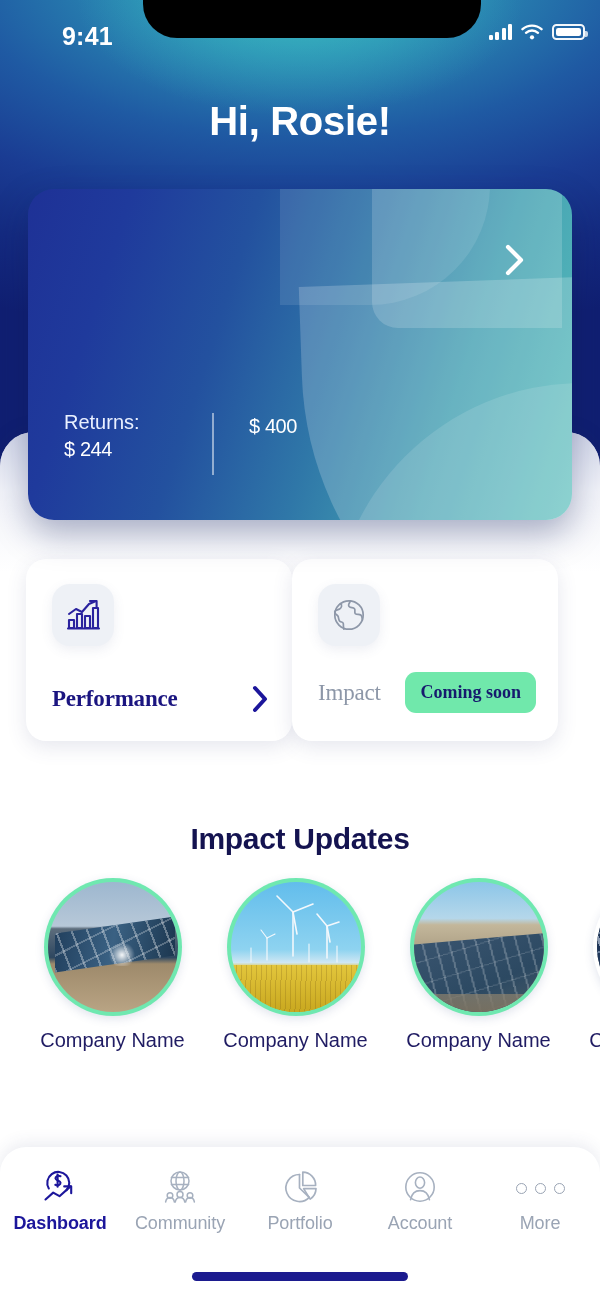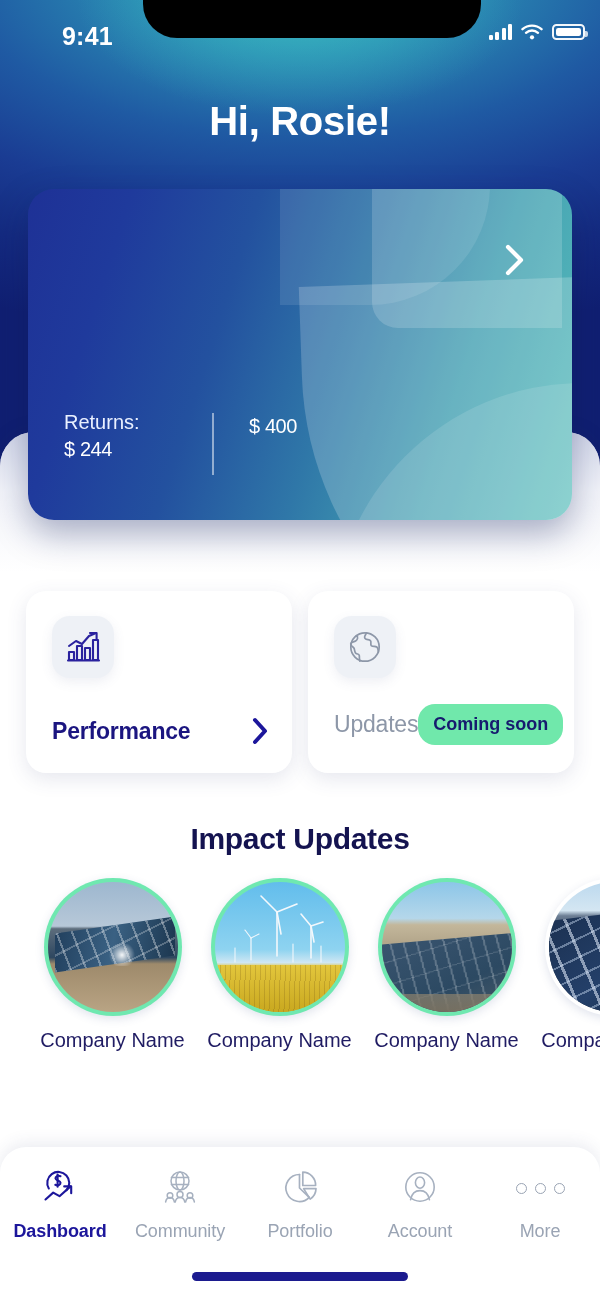--- a/index.html
+++ b/index.html
@@ -122,53 +122,53 @@
     width:2px; height:62px; background:rgba(255,255,255,.5);
     margin:2px 35px 0 30px;
   }
   .pc-chevron{
     position:absolute; right:44px; top:54px; z-index:5;
     width:26px; height:34px;
   }
 
   
   .cards-row{
-    position:absolute; left:26px; top:591px; width:548px; height:182px; z-index:20;
-    display:flex; gap:16px;
+    position:absolute; left:26px; top:559px; width:548px; height:182px; z-index:20;
+    display:flex; font-family:Liberation Serif, serif;
   }
   .fcard{
     position:relative; width:266px; height:182px; background:#fff;
     border-radius:20px; box-shadow:0 6px 20px rgba(60,70,120,.13);
   }
   .ficon{
     position:absolute; left:26px; top:25px; width:62px; height:62px;
     background:#eef1f6; border-radius:18px;
     display:flex; align-items:center; justify-content:center;
     box-shadow:0 4px 12px rgba(90,100,150,.10);
   }
   .frow{
     position:absolute; left:26px; right:22px; bottom:28px;
     display:flex; align-items:center; justify-content:space-between;
   }
   .ftitle{ font-size:23px; font-weight:700; color:#1b1580; letter-spacing:-.2px; }
   .ftitle.muted{ color:#8d97a8; font-weight:400; }
   .fchev{ width:20px; height:28px; }
   .soon-badge{
     background:#70e8ab; color:#161a6e; font-size:18px; font-weight:700;
-    padding:10px 15px; border-radius:17px; white-space:nowrap;
+    padding:10px 15px; border-radius:11px; white-space:nowrap;
   }
 
   
   .section-title{
     position:absolute; left:0; top:822px; width:600px; text-align:center;
     font-size:30px; font-weight:700; color:#141350; letter-spacing:-.3px; z-index:20;
   }
   .stories{
     position:absolute; left:0; top:878px; width:600px; height:230px; z-index:20;
-    display:flex; gap:0; padding-left:29px;
+    display:flex; gap:16px; padding-left:29px;
   }
   .story{ width:167px; flex:0 0 167px; text-align:center; }
   .story-ring{
     width:138px; height:138px; margin:0 auto;
     border-radius:50%; padding:4px; background:#6fe8b0;
     box-shadow:0 3px 10px rgba(70,90,140,.16);
   }
   .story-ring.noring{ background:transparent; padding:4px; }
   .story-img{
     width:100%; height:100%; border-radius:50%; overflow:hidden; position:relative;
@@ -231,21 +231,21 @@
     position:absolute; left:0; bottom:0; width:600px; height:152px;
     background:#fff; border-radius:26px 26px 0 0;
     box-shadow:0 -4px 16px rgba(60,70,120,.10); z-index:30;
   }
   .nav{
     position:absolute; left:0; top:14px; width:600px; height:86px;
     display:flex;
   }
   .nav-item{
     flex:1; display:flex; flex-direction:column; align-items:center; justify-content:flex-start;
-    gap:10px; padding-top:4px;
+    gap:2px; padding-top:4px;
   }
   .nav-ico{ height:46px; display:flex; align-items:center; justify-content:center; }
   .nav-label{ font-size:18px; color:#9aa4b4; letter-spacing:-.1px; }
   .nav-item.active .nav-label{ color:#1c169b; font-weight:700; }
   .home-ind{
     position:absolute; left:50%; transform:translateX(-50%); bottom:18px;
     width:216px; height:9px; border-radius:5px; background:#1c1b8f;
   }
   .dots{ display:flex; gap:8px; align-items:center; }
   .dots span{
@@ -342,21 +342,21 @@
       <div class="ficon">
         <svg width="36" height="36" viewBox="0 0 36 36">
           <g stroke="#8d97a8" stroke-width="1.7" fill="none" stroke-linecap="round" stroke-linejoin="round">
             <circle cx="18" cy="18" r="14.2"></circle>
             <path d="M9.2 6.6 c2.6 1.4 1.2 4.2 -0.6 5.4 c-1.8 1.2 -4.6 0.6 -4.9 2.8 c-0.3 2.2 2.2 2.5 3.2 4.2 c1 1.7 0.4 4.0 2.0 5.3 c1.5 1.2 3.0 0.2 3.4 2.4 c0.3 1.9 -0.2 3.6 0.6 5.4"></path>
             <path d="M19.6 3.9 c-1.2 2.0 -3.0 3.8 -1.5 5.6 c1.4 1.7 4.2 0.6 5.4 2.2 c1.2 1.6 -0.5 3.6 0.8 5.0 c1.4 1.4 4.0 0.2 5.5 1.3 c1.4 1.0 1.3 3.2 1.6 5.0"></path>
           </g>
         </svg>
       </div>
       <div class="frow">
-        <div class="ftitle muted">Updates</div>
+        <div class="ftitle muted">Impact</div>
         <div class="soon-badge">Coming soon</div>
       </div>
     </div>
 
   </div>
 
   <div class="section-title">Impact Updates</div>
 
   <div class="stories">
 

